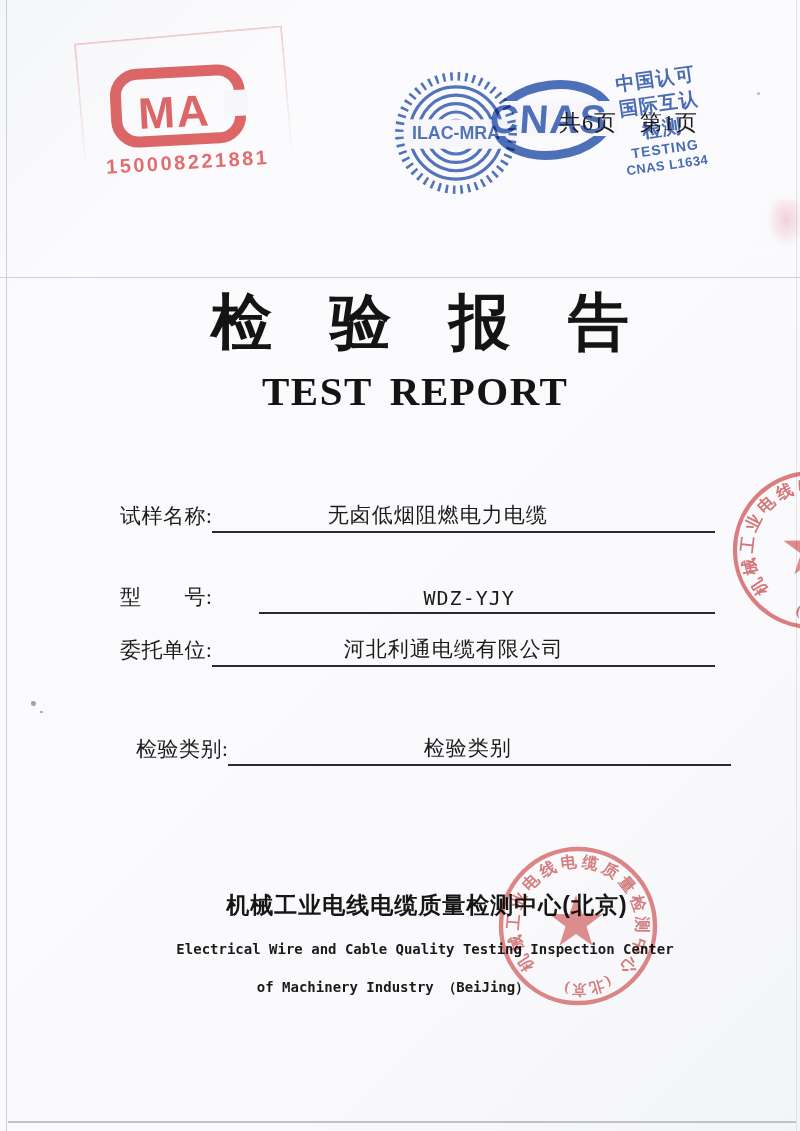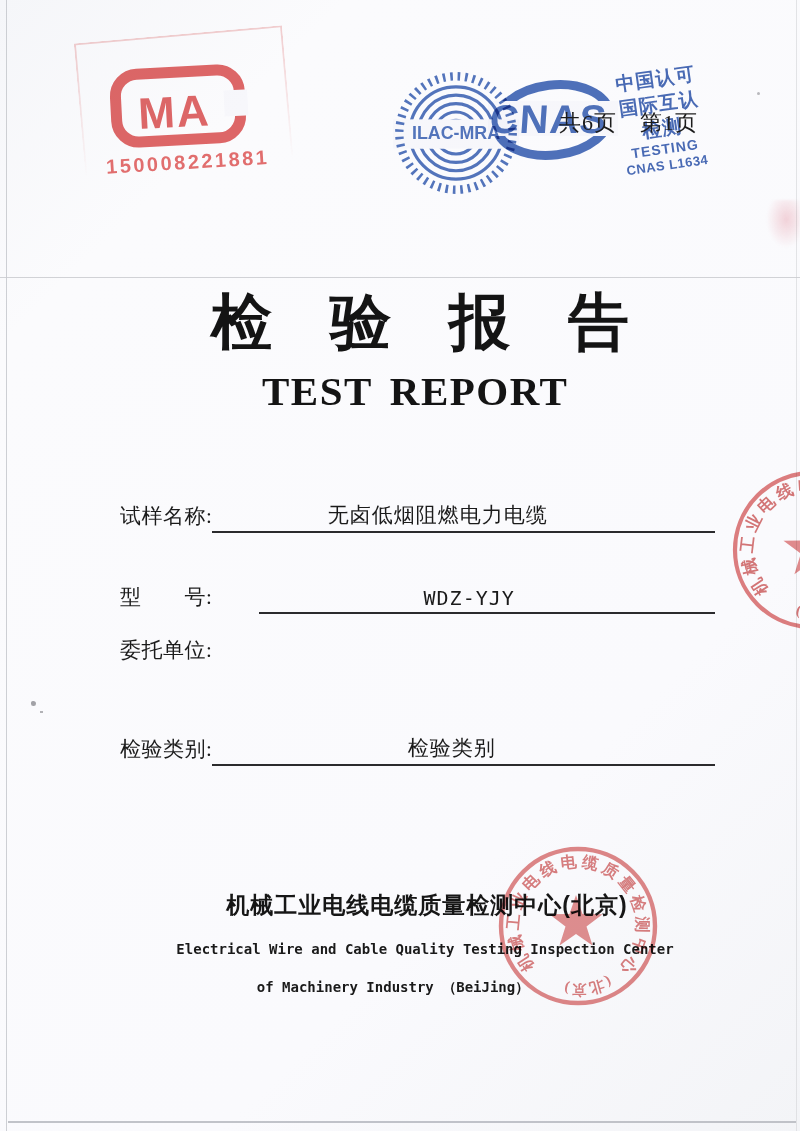--- a/index.html
+++ b/index.html
@@ -46,21 +46,21 @@
   
   .title-zh{left:211px;top:282px;font-size:61px;font-weight:bold;letter-spacing:58px;
     white-space:nowrap;color:#141414;}
   .title-en{left:262px;top:367px;font-size:41px;font-weight:bold;letter-spacing:1.5px;
     word-spacing:6px;color:#141414;}
   
   .field{left:120px;width:595px;display:flex;align-items:flex-end;height:32px;}
   .field .lbl{font-size:21px;color:#1b1b1b;padding-bottom:3px;white-space:pre;letter-spacing:.5px;}
   .field .line{flex:1;border-bottom:2px solid #2b2b2d;text-align:center;}
   .field .val{display:inline-block;font-size:21px;color:#1b1b1b;padding-bottom:2px;letter-spacing:1px;}
-  .f1{top:501px;} .f2{top:582px;gap:47px;} .f3{top:635px;} .f4{top:734px;}
+  .f1{top:501px;} .f2{top:582px;gap:47px;} .f3{top:635px;} .f4{top:734px;margin-left:16px;}
   .f1 .val{transform:translateX(-26px);}
   .f2 .val{transform:translateX(-18px);font-family:"DejaVu Sans Mono","Liberation Mono",monospace;font-size:20px;}
   .f3 .val{transform:translateX(-10px);}
   .f4 .val{transform:translateX(-12px);}
   
   .org-zh{left:27px;top:890px;width:800px;text-align:center;font-size:23px;font-weight:bold;
     letter-spacing:1px;color:#161616;font-family:"Liberation Sans","DejaVu Sans",sans-serif;}
   .org-en1{left:25px;top:941px;width:800px;text-align:center;font-size:14px;font-weight:bold;
     color:#1a1a1a;font-family:"DejaVu Sans Mono","Liberation Mono",monospace;}
   .org-en2{left:-7px;top:979px;width:800px;text-align:center;font-size:14px;font-weight:bold;
@@ -123,20 +123,21 @@
   <div class="abs field f1">
     <span class="lbl">试样名称:</span>
     <span class="line"><span class="val">无卤低烟阻燃电力电缆</span></span>
   </div>
   <div class="abs field f2">
     <span class="lbl">型　　号:</span>
     <span class="line"><span class="val">WDZ-YJY</span></span>
   </div>
   <div class="abs field f3">
     <span class="lbl">委托单位:</span>
+    <span class="line"><span class="val">河北利通电缆有限公司</span></span>
   </div>
   <div class="abs field f4">
     <span class="lbl">检验类别:</span>
     <span class="line"><span class="val">检验类别</span></span>
   </div>
 
   <div class="abs org-zh">机械工业电线电缆质量检测中心(北京)</div>
   <div class="abs org-en1">Electrical Wire and Cable Quality Testing Inspection Center</div>
   <div class="abs org-en2">of Machinery Industry （BeiJing）</div>
 

